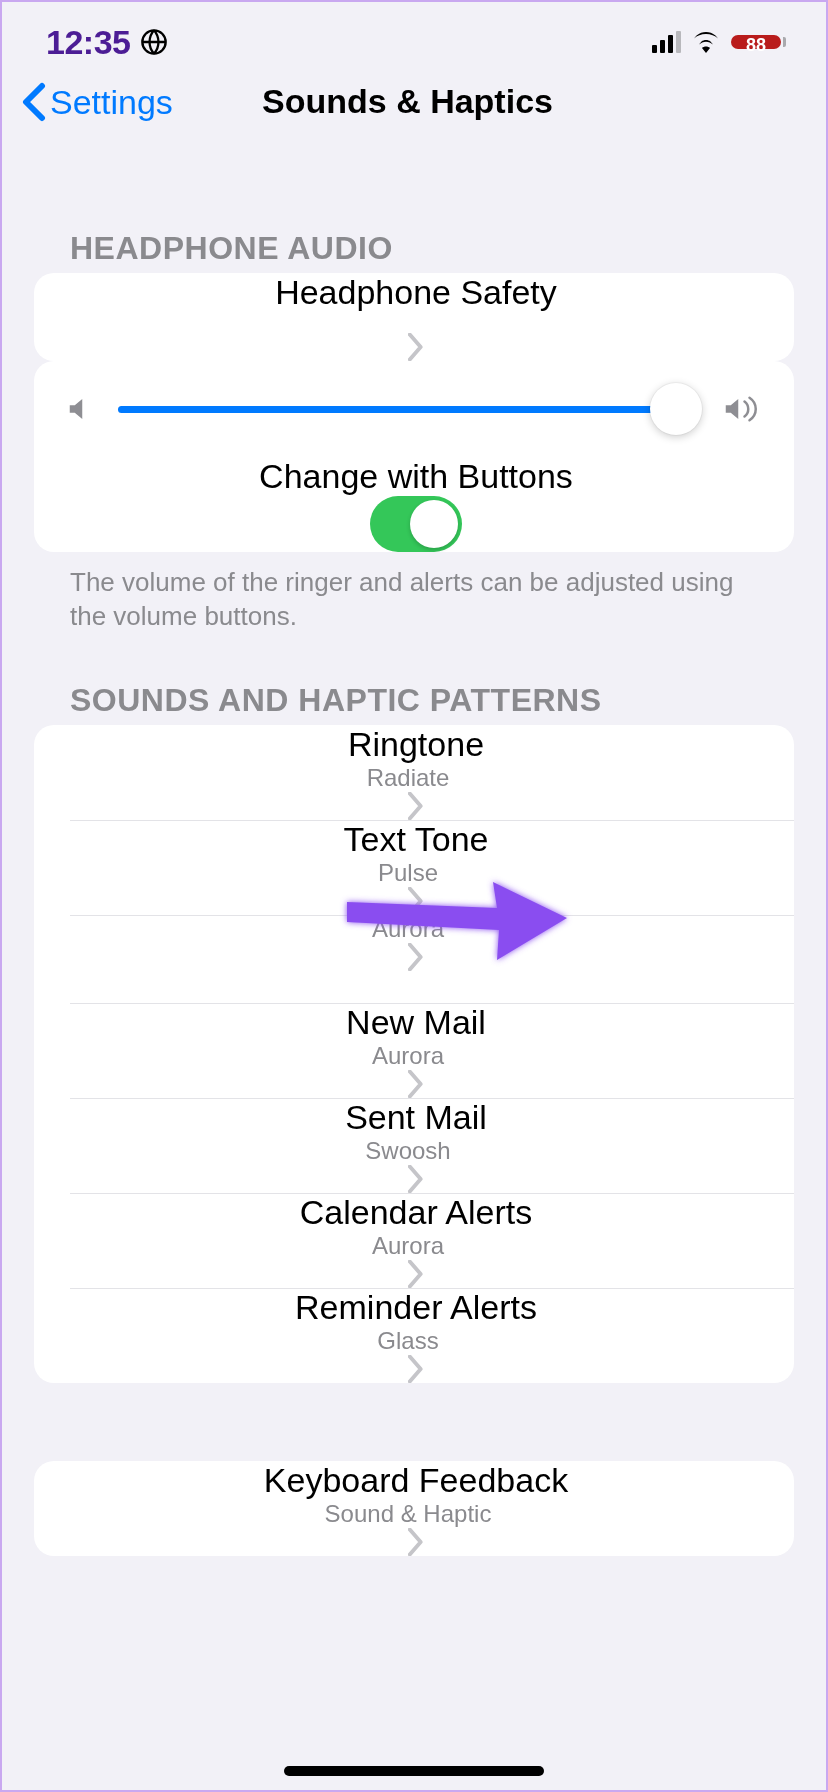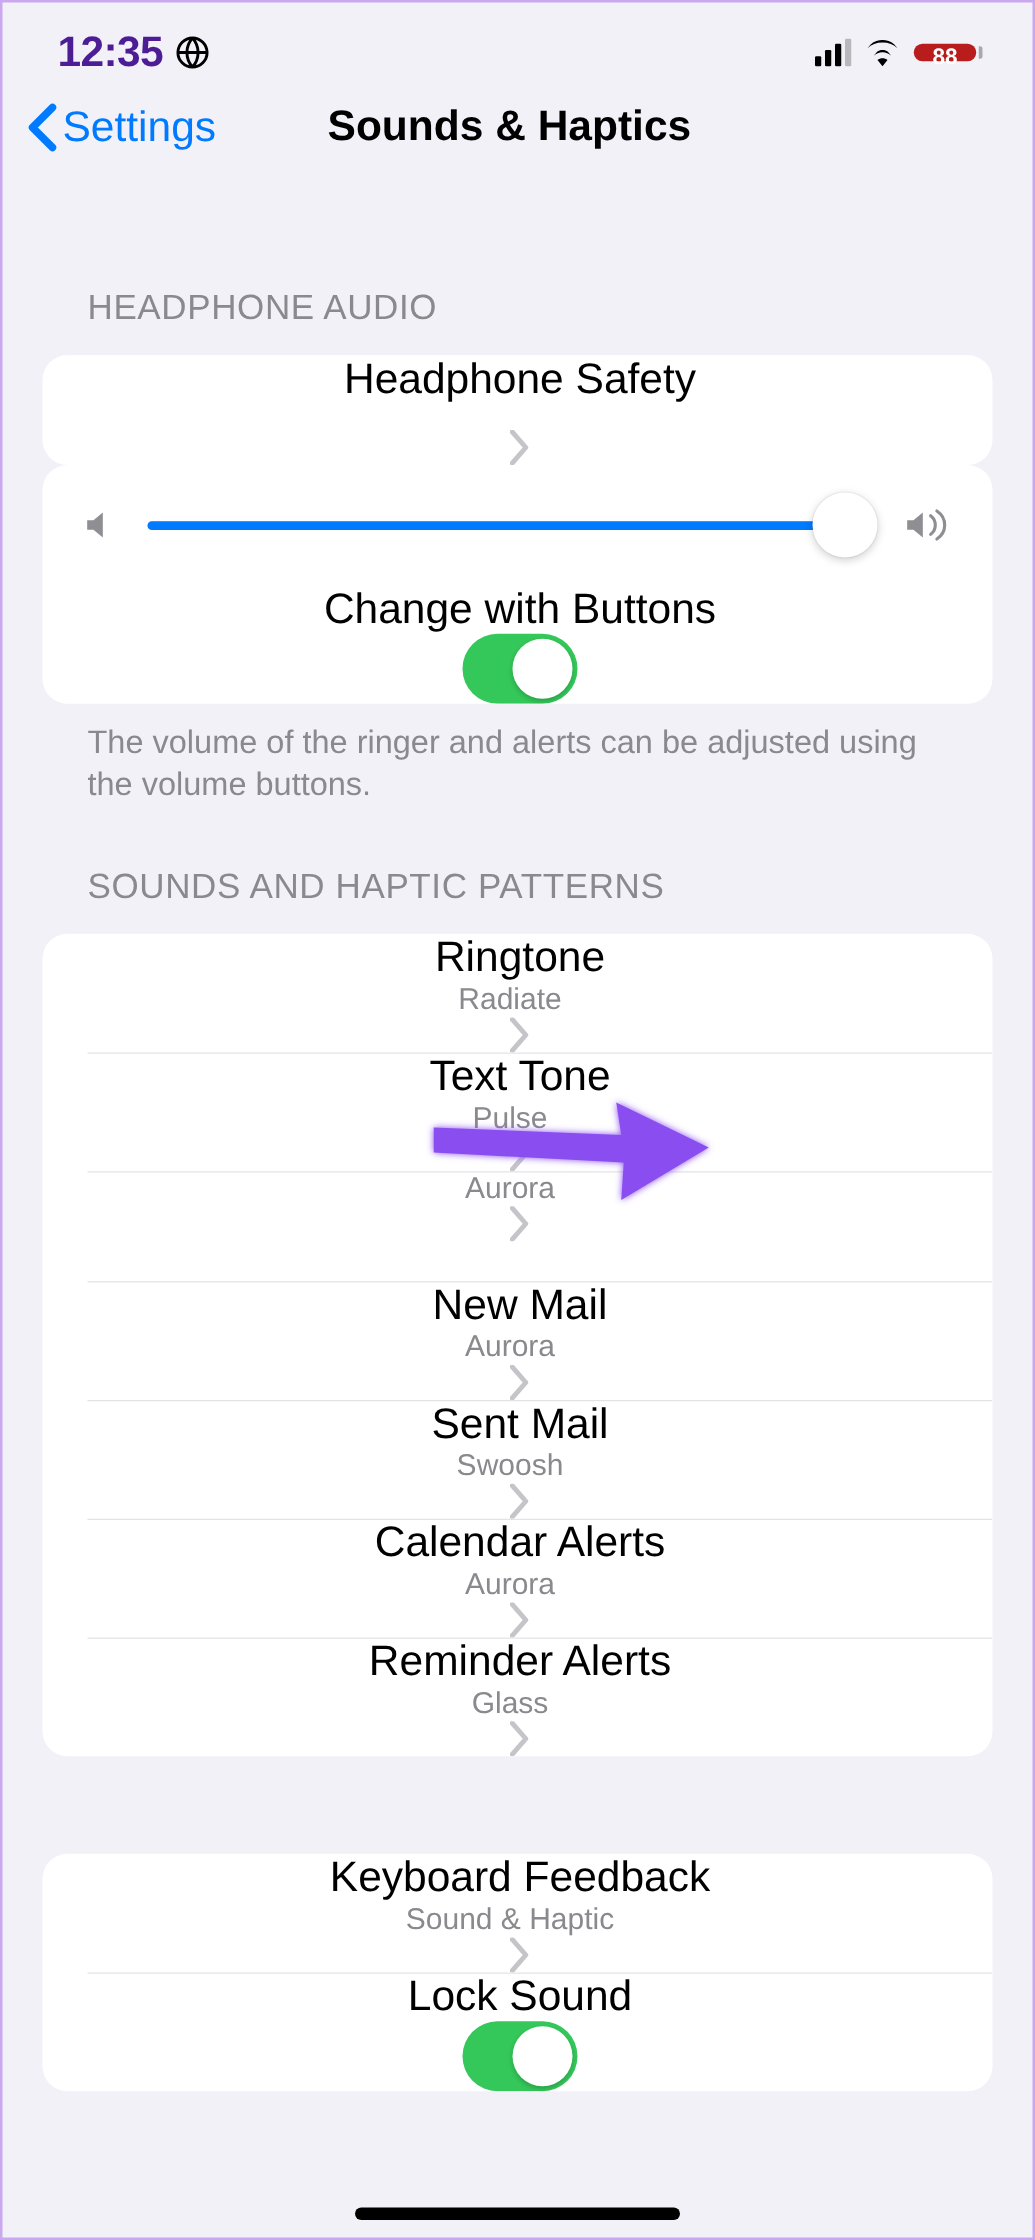--- a/index.html
+++ b/index.html
@@ -120,26 +120,26 @@
       color: #000;
       pointer-events: none;
     }
     
     
     .content {
       padding: 0 32px;
     }
     
     .section-header {
-      font-size: 28px;
-      font-weight: 400;
+      font-size: 32px;
+      font-weight: 700;
       color: #8a8a8e;
       letter-spacing: 0.5px;
       text-transform: uppercase;
-      padding: 0 36px 22px 36px;
+      padding: 0 36px 6px 36px;
     }
     .section-header.first { margin-top: 58px; }
     .section-header.spaced { margin-top: 72px; }
     .section-header.spaced2 { margin-top: 48px; }
     
     .section-footer {
       font-size: 26px;
       font-weight: 400;
       color: #8a8a8e;
       line-height: 1.3;
@@ -402,26 +402,20 @@
   </div>
 
   <div class="card spaced-card">
     <div class="row">
       <span class="row-label">Keyboard Feedback</span>
       <span class="row-value">Sound &amp; Haptic</span>
       <svg class="chevron" viewBox="0 0 10 18" fill="none" stroke="currentColor" stroke-width="2.5" stroke-linecap="round" stroke-linejoin="round">
           <path d="M1 1 L8 9 L1 17"></path>
         </svg>
     </div>
-    <div class="row">
-      <span class="row-label">Lock Sound</span>
-      <div class="toggle">
-        <div class="toggle-knob"></div>
-      </div>
-    </div>
   </div>
 
 </div>
 
 <svg class="annotation-arrow" viewBox="0 0 240 100">
   <defs>
     <filter id="glow" x="-20%" y="-20%" width="140%" height="140%">
       <feGaussianBlur stdDeviation="3" result="b"></feGaussianBlur>
       <feMerge>
           <feMergeNode in="b"></feMergeNode>

